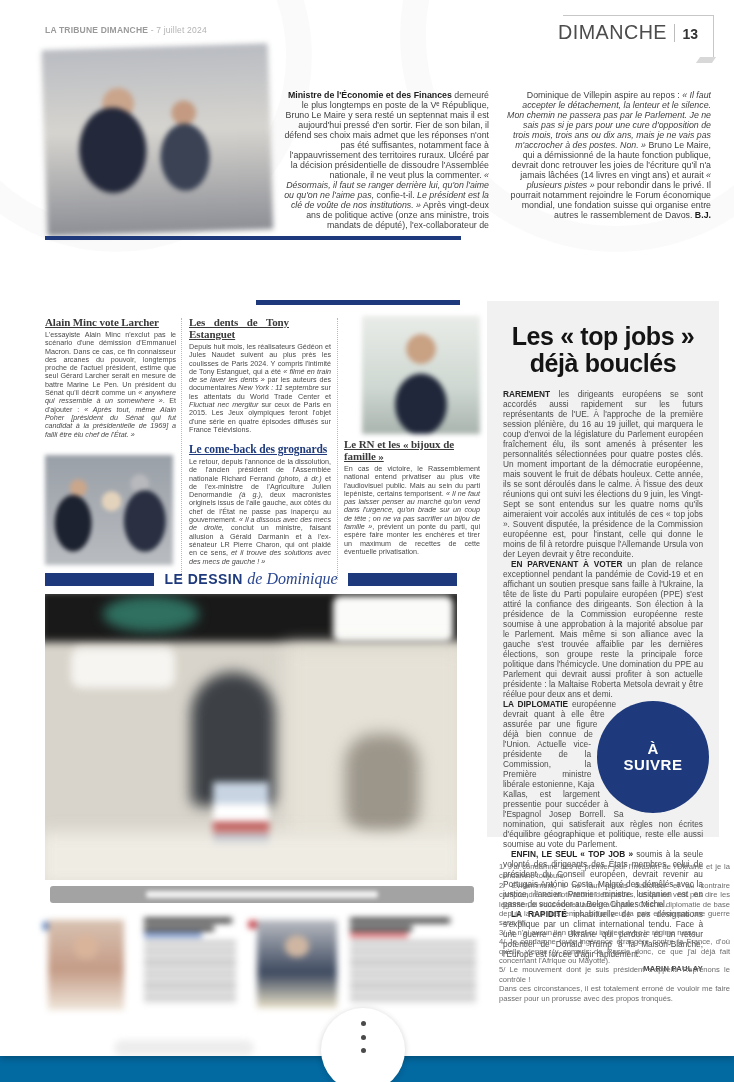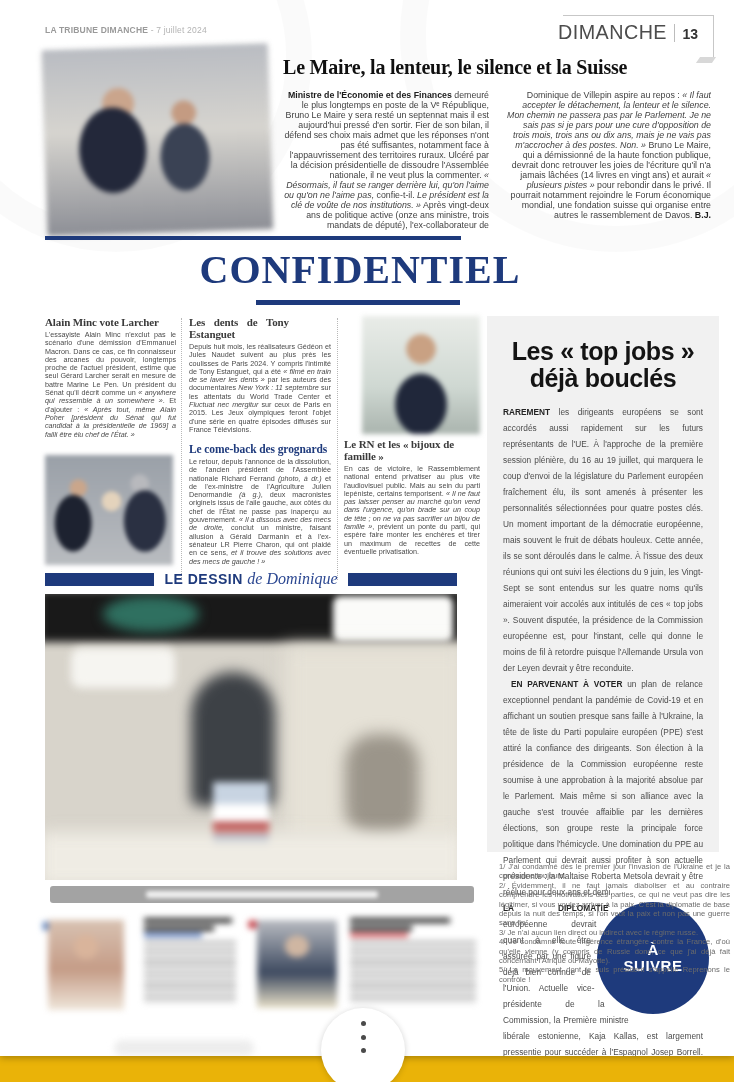--- a/index.html
+++ b/index.html
@@ -1,17 +1,17 @@
 <!DOCTYPE html>
 <html lang="fr"><head>
 <meta charset="utf-8">
 <style>
   html,body{margin:0;padding:0;}
   body{font-family:"Liberation Sans",sans-serif;-webkit-font-smoothing:antialiased;}
-  .stage{position:relative;width:734px;height:1082px;background:#eab308;overflow:hidden;}
+  .stage{position:relative;width:734px;height:1082px;background:#0369a1;overflow:hidden;}
   .page{position:absolute;left:0;top:0;width:734px;height:1056px;background:#ffffff;
         box-shadow:0 2px 7px rgba(0,0,0,.28);overflow:hidden;}
   .ring{position:absolute;border-radius:50%;border:26px solid rgba(0,0,0,.018);}
   .b{font-weight:bold;}
   .i{font-style:italic;}
 
   
   .masthead{position:absolute;left:45px;top:25px;font-size:8.5px;color:#b3b3b3;letter-spacing:.2px;}
   .masthead .mh-name{font-weight:bold;color:#9a9a9a;}
   .section-head{position:absolute;right:22px;top:12px;height:44px;padding:8px 14px 0 0;}
@@ -40,21 +40,21 @@
   .lead-rule{position:absolute;left:45px;top:236px;width:416px;height:4px;background:#1e3a7c;}
 
   
   .conf-title{position:absolute;left:45px;top:246px;width:630px;text-align:center;
         font-family:"Liberation Serif",serif;font-weight:bold;font-size:40px;color:#1e3a7c;letter-spacing:1px;}
   .conf-underline{position:absolute;left:256px;top:300px;width:204px;height:5px;background:#1e3a7c;}
 
   
   .art{position:absolute;font-size:7.2px;line-height:8.3px;color:#4a4a4a;text-align:justify;}
   .art h3{margin:0 0 3px 0;font-family:"Liberation Serif",serif;font-size:11px;line-height:12px;
-        color:#3a3a3a;letter-spacing:-.1px;}
+        color:#3a3a3a;letter-spacing:-.1px;text-decoration:underline;}
   .art h3.navy{color:#1e3a7c;font-size:11.5px;}
   .col-div{position:absolute;top:318px;height:262px;border-left:1px dotted #b8b8b8;}
   .estanguet-photo{position:absolute;left:362px;top:316px;width:118px;height:118px;
         background:
           radial-gradient(24px 24px at 50% 28%,#c9a183 0 60%,transparent 63%),
           radial-gradient(42px 50px at 50% 75%,#20273a 0 60%,transparent 63%),
           linear-gradient(180deg,#e9ece8 0%,#cfd8d2 60%,#aab4ae 100%);
         filter:blur(2.5px);}
   .grognards-photo{position:absolute;left:45px;top:455px;width:128px;height:110px;
         background:
@@ -106,24 +106,24 @@
   .tz-text{width:92px;height:92px;}
   .tz-h{height:5px;background:#2a2a2a;margin-bottom:2.5px;}
   .tz-acc-blue{height:4px;width:58px;background:#4a6fb5;margin-bottom:4px;}
   .tz-acc-red{height:4px;width:58px;background:#cf4248;margin-bottom:4px;}
   .tz-lines{height:62px;background:repeating-linear-gradient(to bottom,#909090 0 1.6px,transparent 1.6px 4.6px);}
   .tz-text1{left:104px;top:0;}
   .tz-text2{left:310px;top:0;width:126px;}
   .tz-pager{left:74px;top:122px;width:140px;height:16px;background:#ededed;border-radius:8px;filter:blur(1px);}
 
   
-  .sidebar{position:absolute;left:487px;top:316px;width:232px;height:536px;background:#f1f1f1;
+  .sidebar{position:absolute;left:487px;top:301px;width:232px;height:536px;background:#f1f1f1;
         box-sizing:border-box;padding:22px 16px 16px 16px;}
   .sb-title{text-align:center;font-size:25px;line-height:27px;font-weight:bold;color:#141414;letter-spacing:-.4px;margin-bottom:12px;}
-  .sb-p{font-size:8.3px;line-height:16px;color:#4c4c4c;text-align:justify;}
+  .sb-p{font-size:8.3px;line-height:10px;color:#4c4c4c;text-align:justify;}
   .sb-p + .sb-p{text-indent:8px;}
   .sb-p .b{color:#222;}
   .badge-float{float:right;width:112px;height:112px;shape-outside:circle(50%);margin:2px -6px 2px 6px;}
   .badge{width:112px;height:112px;border-radius:50%;background:#1e3a7c;color:#fff;display:flex;
         flex-direction:column;align-items:center;justify-content:center;font-weight:bold;}
   .badge .l1{font-size:15px;line-height:16px;}
   .badge .l2{font-size:15px;line-height:16px;letter-spacing:.5px;}
   .sb-byline{clear:none;text-align:right;font-size:7.5px;font-weight:bold;color:#4b4b4b;margin-top:5px;letter-spacing:.3px;}
 
   
@@ -148,25 +148,23 @@
     <div class="masthead">
       <span class="mh-name">LA TRIBUNE DIMANCHE</span><span> - 7 juillet 2024</span>
     </div>
     <div class="section-head">
       <span class="section-frame"></span>
       <span class="section-wedge"></span>
       <span class="section-name">DIMANCHE</span><span class="section-sep"></span><span class="page-num">13</span>
     </div>
 
     <div class="lead-photo"></div>
-    <div class="lead-title">Le Maire, la lenteur, le silence et la Suisse</div>
     <div class="lead-body"><span class="b">Ministre de l'Économie et des Finances</span><span> demeuré le plus longtemps en poste de la Vᵉ République, Bruno Le Maire y sera resté un septennat mais il est aujourd'hui pressé d'en sortir. Fier de son bilan, il défend ses choix mais admet que les réponses n'ont pas été suffisantes, notamment face à l'appauvrissement des territoires ruraux. Ulcéré par la décision présidentielle de dissoudre l'Assemblée nationale, il ne veut plus la commenter. </span><span class="i">« Désormais, il faut se ranger derrière lui, qu'on l'aime ou qu'on ne l'aime pas, </span><span>confie-t-il. </span><span class="i">Le président est la clé de voûte de nos institutions. »</span><span> Après vingt-deux ans de politique active (onze ans ministre, trois mandats de député), l'ex-collaborateur de Dominique de Villepin aspire au repos : </span><span class="i">« Il faut accepter le détachement, la lenteur et le silence. Mon chemin ne passera pas par le Parlement. Je ne sais pas si je pars pour une cure d'opposition de trois mois, trois ans ou dix ans, mais je ne vais pas m'accrocher à des postes. Non. »</span><span> Bruno Le Maire, qui a démissionné de la haute fonction publique, devrait donc retrouver les joies de l'écriture qu'il n'a jamais lâchées (14 livres en vingt ans) et aurait </span><span class="i">« plusieurs pistes »</span><span> pour rebondir dans le privé. Il pourrait notamment rejoindre le Forum économique mondial, une fondation suisse qui organise entre autres le rassemblement de Davos. </span><span class="b">B.J.</span></div>
     <div class="lead-rule"></div>
 
-    <div class="conf-title">CONFIDENTIEL</div>
     <div class="conf-underline"></div>
 
     <div class="art" style="left:45px;top:316px;width:131px;">
       <h3>Alain Minc vote Larcher</h3>
       <div><span>L'essayiste Alain Minc n'exclut pas le scénario d'une démission d'Emmanuel Macron. Dans ce cas, ce fin connaisseur des arcanes du pouvoir, longtemps proche de l'actuel président, estime que seul Gérard Larcher serait en mesure de battre Marine Le Pen. Un président du Sénat qu'il décrit comme un </span><span class="i">« anywhere qui ressemble à un somewhere »</span><span>. Et d'ajouter : </span><span class="i">« Après tout, même Alain Poher [président du Sénat qui fut candidat à la présidentielle de 1969] a failli être élu chef de l'État. »</span></div>
     </div>
     <div class="col-div" style="left:181px;"></div>
     <div class="art" style="left:189px;top:316px;width:142px;">
       <h3 style="width:100px;">Les dents de Tony Estanguet</h3>
       <div><span>Depuis huit mois, les réalisateurs Gédéon et Jules Naudet suivent au plus près les coulisses de Paris 2024. Y compris l'intimité de Tony Estanguet, qui a été </span><span class="i">« filmé en train de se laver les dents »</span><span> par les auteurs des documentaires </span><span class="i">New York : 11 septembre</span><span> sur les attentats du World Trade Center et </span><span class="i">Fluctuat nec mergitur</span><span> sur ceux de Paris en 2015. Les Jeux olympiques feront l'objet d'une série en quatre épisodes diffusés sur France Télévisions.</span></div>
@@ -248,20 +246,21 @@
       <div class="sb-p"><span class="b">LA RAPIDITÉ</span><span> inhabituelle de ces désignations s'explique par un climat international tendu. Face à une guerre en Ukraine qui perdure et un retour potentiel de Donald Trump à la Maison-Blanche, l'Europe est forcée d'agir rapidement.</span></div>
       <div class="sb-byline">MARIN PAULAY</div>
     </div>
 
     <div class="letter">
       <div class="letter-item">1/ J'ai condamné dès le premier jour l'invasion de l'Ukraine et je la condamne toujours.</div>
       <div class="letter-item">2/ Évidemment, il ne faut jamais diaboliser et au contraire comprendre les motivations des parties, ce qui ne veut pas dire les légitimer, si vous voulez arriver à la paix. C'est la diplomatie de base depuis la nuit des temps, si l'on veut la paix et non pas une guerre sans fin.</div>
       <div class="letter-item">3/ Je n'ai aucun lien direct ou indirect avec le régime russe.</div>
       <div class="letter-item">4/ Je condamne toute ingérence étrangère contre la France, d'où qu'elle vienne (y compris de Russie donc, ce que j'ai déjà fait concernant l'Afrique ou Mayotte).</div>
       <div class="letter-item">5/ Le mouvement dont je suis président s'appelle Reprenons le contrôle !</div>
+      <div class="letter-item">Dans ces circonstances, il est totalement erroné de vouloir me faire passer pour un prorusse avec des propos tronqués.</div>
     </div>
   </div>
 
   <div class="fab">
     <span class="dot"></span>
     <span class="dot"></span>
     <span class="dot"></span>
   </div>
 </div>
 

